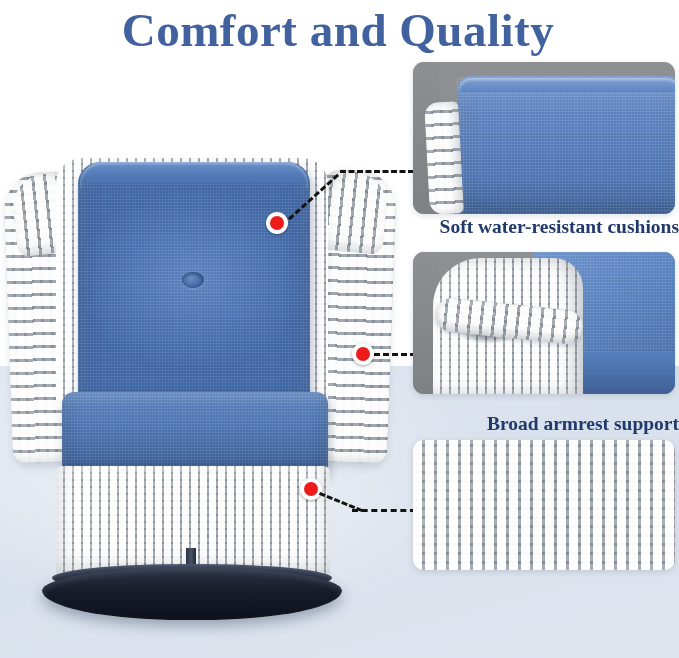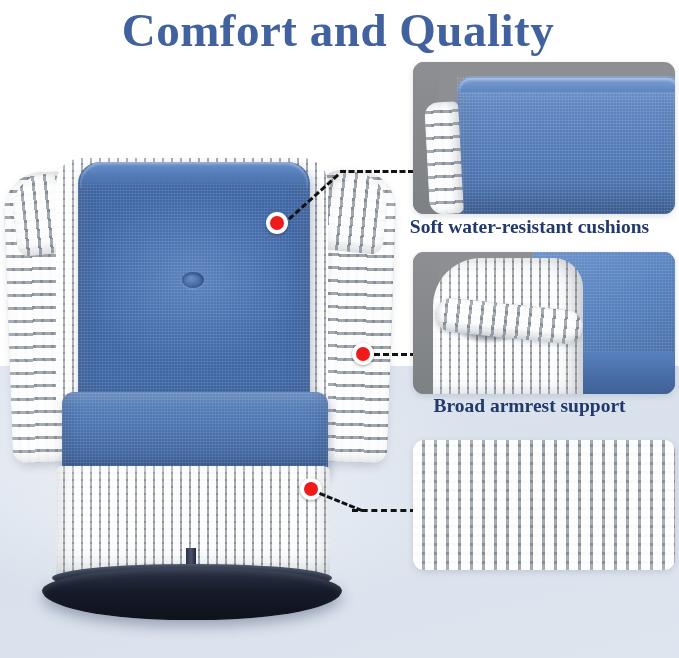--- a/index.html
+++ b/index.html
@@ -202,25 +202,25 @@
     border-radius:20px;transform:rotate(6deg);
     box-shadow:inset 0 -4px 8px rgba(95,105,118,.35), 0 2px 4px rgba(80,95,115,.25);}
   .p2-shadow{position:absolute;left:44px;top:62px;width:62px;height:30px;border-radius:50%;
     background:radial-gradient(ellipse at 50% 50%,rgba(55,62,70,.85),rgba(55,62,70,0) 72%);}
 
   
   #panel3{left:413px;top:440px;width:262px;height:130px;background:#dfe3e8;}
   .p3-weave{position:absolute;inset:0;}
 
   
-  .caption{position:absolute;text-align:center;width:299px;left:380px;
+  .caption{position:absolute;text-align:right;width:299px;left:380px;
     font-family:"Liberation Serif",serif;font-weight:bold;
     color:#21396b;font-size:19.5px;line-height:23px;white-space:nowrap;}
   #cap1{top:215px;}
-  #cap2{top:394px;}
+  #cap2{top:412px;}
   #cap3{top:572px;white-space:normal;font-size:19.5px;line-height:24px;}
 </style>
 </head>
 <body>
 
 <div id="stage">
 
   <div class="bg-top"></div>
   <div class="bg-bottom"></div>
 

